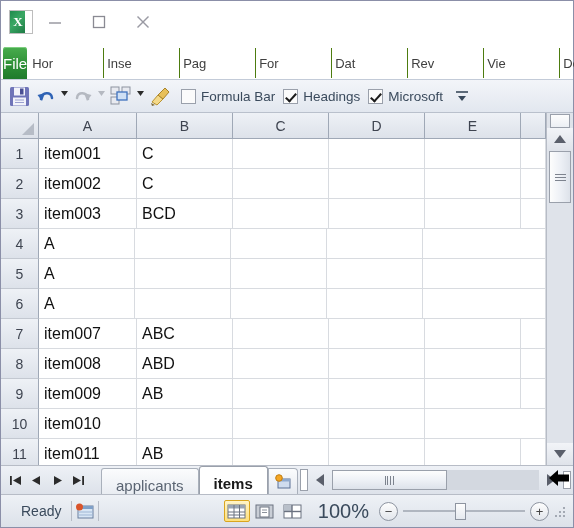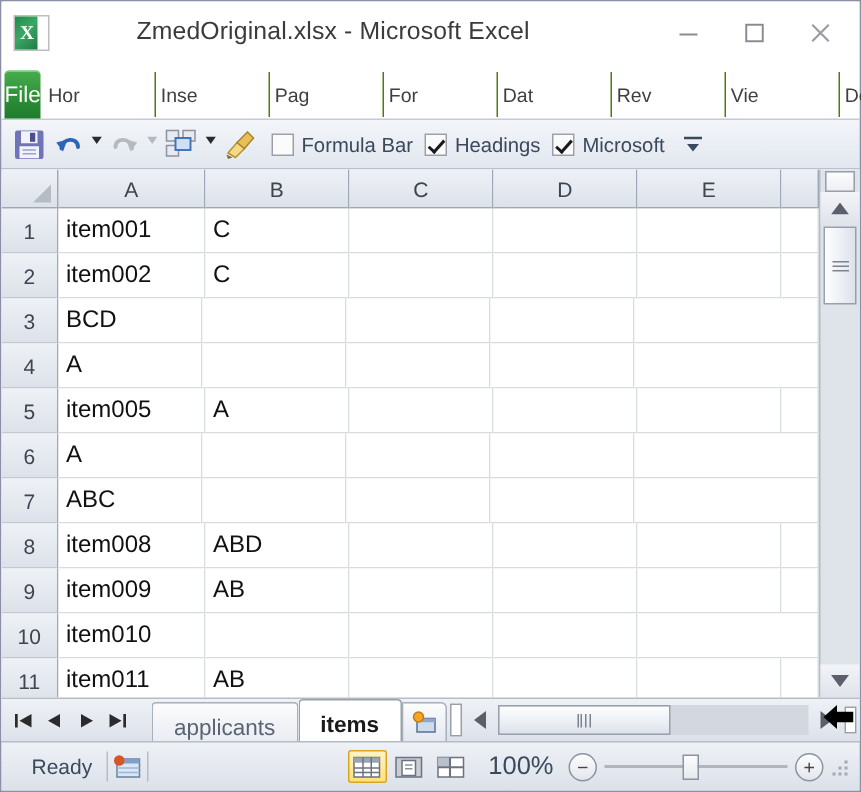--- a/index.html
+++ b/index.html
@@ -259,21 +259,21 @@
   .status-text { font-size: 14px; color: #3a4a5c; padding: 0 10px 0 14px; }
   .sep { width: 1px; height: 20px; background: #b7bcc6; }
   .rec-icon { width: 26px; display: flex; align-items: center; justify-content: center; }
   .views { display: flex; align-items: center; gap: 2px; margin-left: auto; }
   .viewbtn {
     width: 26px; height: 22px;
     display: flex; align-items: center; justify-content: center;
     border: 1px solid transparent;
   }
   .viewbtn.sel { background: linear-gradient(180deg,#fff4c8,#ffe07a); border-color: #d9a520; border-radius: 2px; }
-  .zoom-label { font-size: 17px; color: #3a4a5c; margin: 0 10px 0 12px; }
+  .zoom-label { font-size: 20px; color: #3a4a5c; margin: 0 10px 0 12px; }
   .zbtn {
     width: 19px; height: 19px; border-radius: 50%;
     border: 1px solid #8d94a0;
     background: linear-gradient(180deg,#fdfdfd,#e2e6ec);
     display: flex; align-items: center; justify-content: center;
     font-size: 13px; color: #444; line-height: 1;
   }
   .zslider { width: 122px; height: 19px; display: flex; align-items: center; position: relative; margin: 0 5px; }
   .zline { position: absolute; left: 0; right: 0; height: 2px; background: #b0b6c0; }
   .zhandle {
@@ -287,21 +287,20 @@
   
   .cursor { position: absolute; pointer-events: none; }
 </style>
 </head>
 <body>
 
 <div id="app">
 
   <div class="titlebar">
     <div class="app-icon"></div>
-    <div class="title-text">ZmedOriginal.xlsx  -  Microsoft Excel</div>
     <div class="win-btns">
       <div class="win-btn">
         <svg width="14" height="12" viewBox="0 0 14 12">
             <line x1="1" y1="7" x2="13" y2="7" stroke="#8a8a93" stroke-width="1.3"></line>
           </svg>
       </div>
       <div class="win-btn">
         <svg width="14" height="14" viewBox="0 0 14 14">
             <rect x="1.5" y="1.5" width="11" height="11" fill="none" stroke="#8a8a93" stroke-width="1.3"></rect>
           </svg>
@@ -464,57 +463,58 @@
             <div class="cell" style="width:98px">item002</div>
             <div class="cell" style="width:96px">C</div>
             <div class="cell" style="width:96px"></div>
             <div class="cell" style="width:96px"></div>
             <div class="cell" style="width:96px"></div>
             <div class="cell" style="flex:1"></div>
           </div>
 
           <div class="row">
             <div class="rowhead">3</div>
+            <div class="cell" style="width:98px">item003</div>
             <div class="cell" style="width:96px">BCD</div>
             <div class="cell" style="width:96px"></div>
             <div class="cell" style="width:96px"></div>
             <div class="cell" style="width:96px"></div>
             <div class="cell" style="flex:1"></div>
           </div>
 
           <div class="row">
             <div class="rowhead">4</div>
             <div class="cell" style="width:96px">A</div>
             <div class="cell" style="width:96px"></div>
             <div class="cell" style="width:96px"></div>
             <div class="cell" style="width:96px"></div>
             <div class="cell" style="flex:1"></div>
           </div>
 
           <div class="row">
             <div class="rowhead">5</div>
-            <div class="cell" style="width:98px">item005</div>
             <div class="cell" style="width:96px">A</div>
             <div class="cell" style="width:96px"></div>
             <div class="cell" style="width:96px"></div>
             <div class="cell" style="width:96px"></div>
             <div class="cell" style="flex:1"></div>
           </div>
 
           <div class="row">
             <div class="rowhead">6</div>
             <div class="cell" style="width:96px">A</div>
             <div class="cell" style="width:96px"></div>
             <div class="cell" style="width:96px"></div>
             <div class="cell" style="width:96px"></div>
             <div class="cell" style="flex:1"></div>
           </div>
 
           <div class="row">
             <div class="rowhead">7</div>
+            <div class="cell" style="width:98px">item007</div>
             <div class="cell" style="width:96px">ABC</div>
             <div class="cell" style="width:96px"></div>
             <div class="cell" style="width:96px"></div>
             <div class="cell" style="width:96px"></div>
             <div class="cell" style="flex:1"></div>
           </div>
 
           <div class="row">
             <div class="rowhead">8</div>
             <div class="cell" style="width:98px">item008</div>

